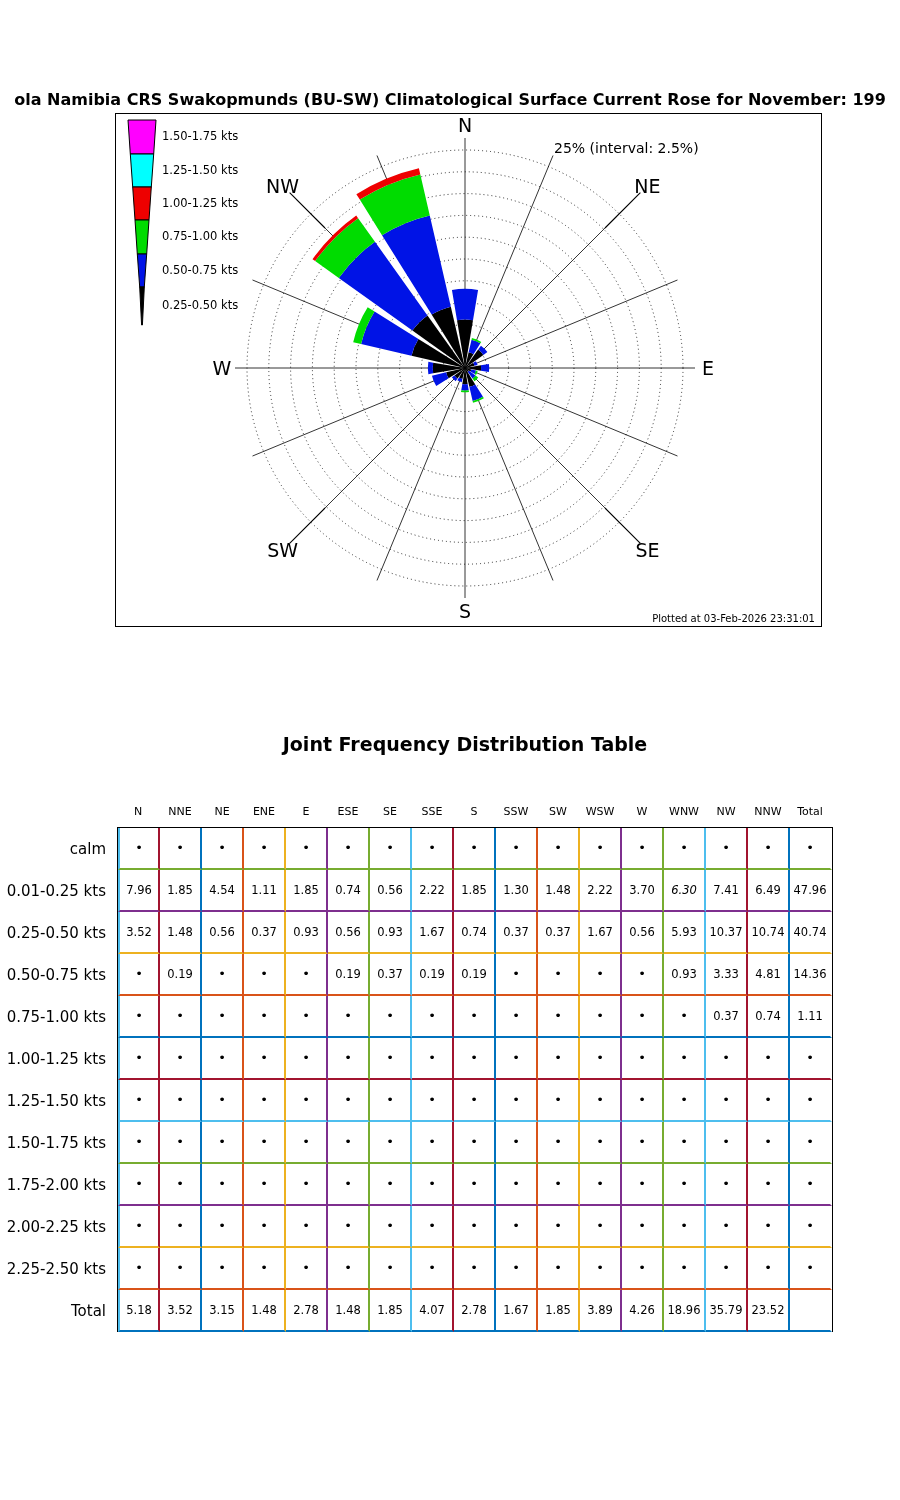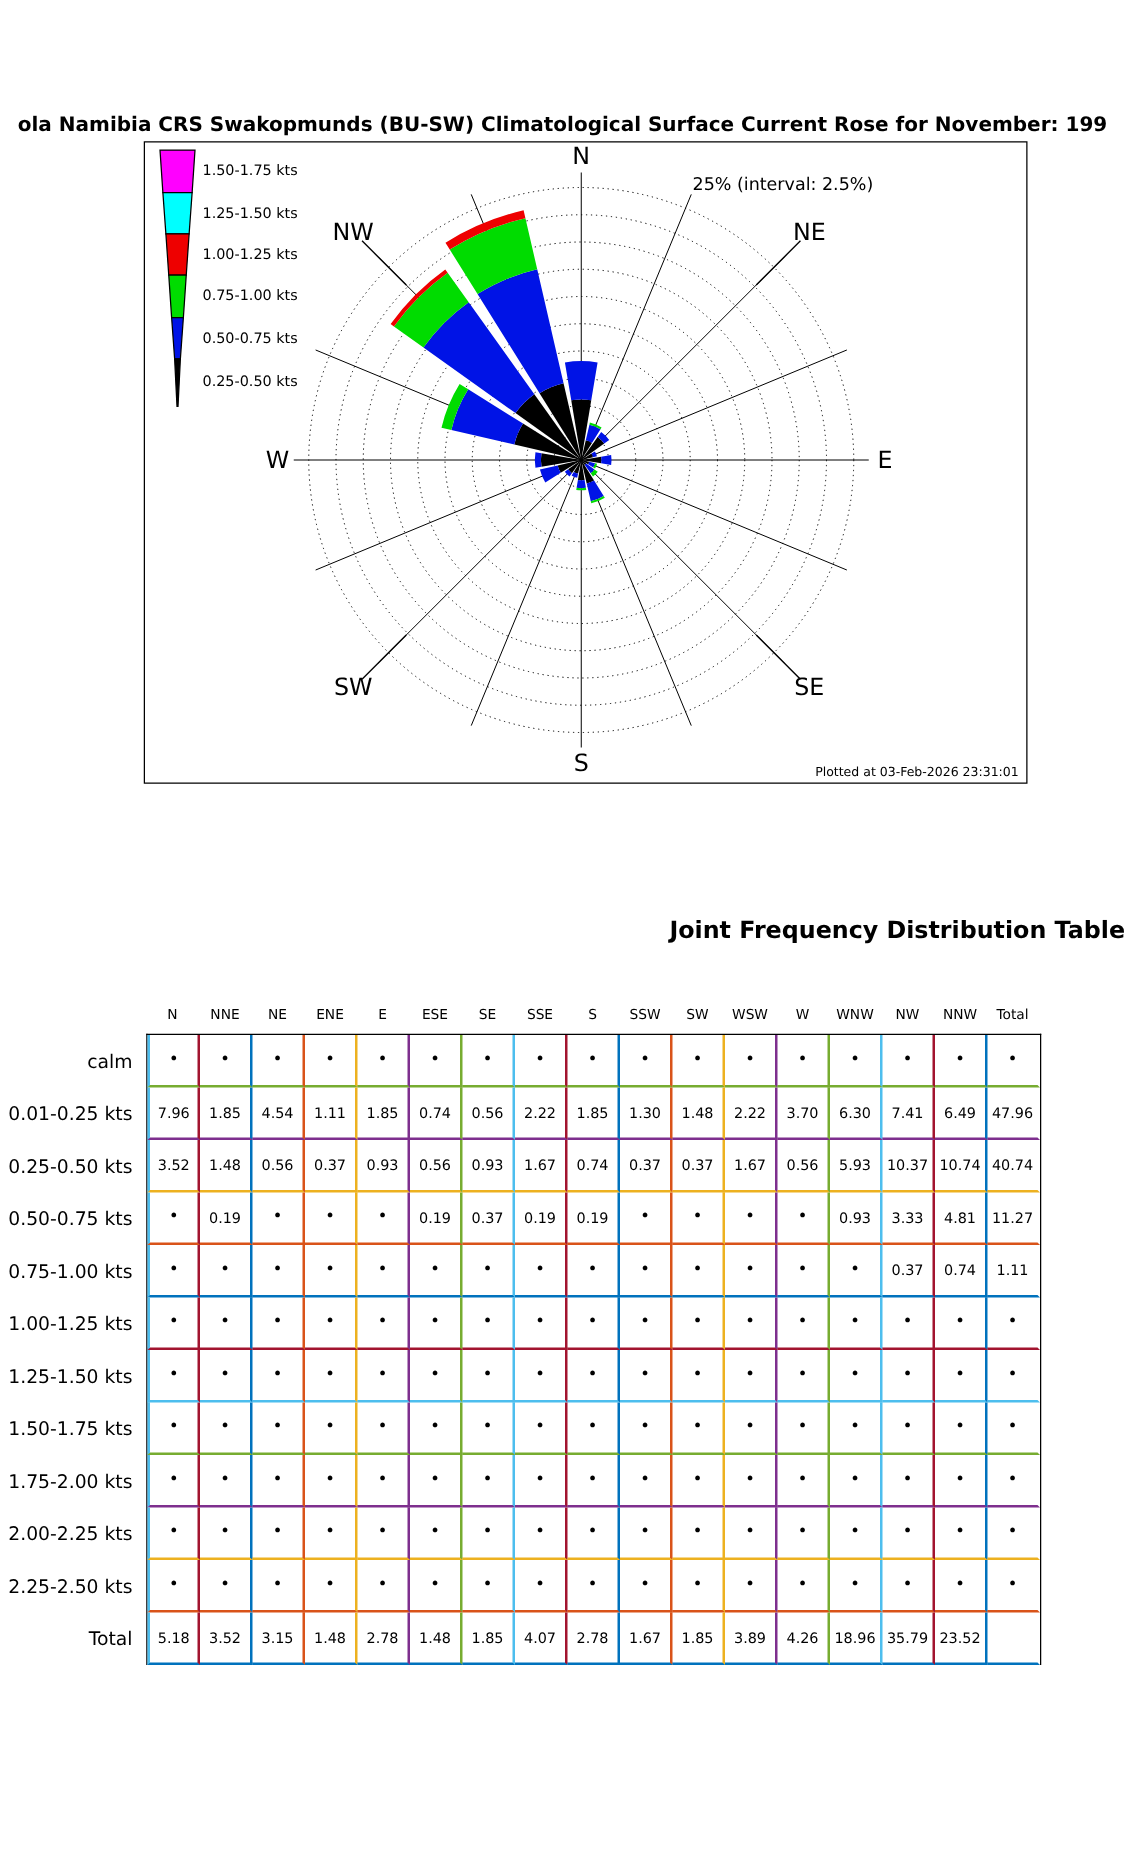--- a/index.html
+++ b/index.html
@@ -8,21 +8,21 @@
   .main-title{position:absolute;top:90px;left:-60px;width:1020px;text-align:center;
               font-size:16px;font-weight:bold;white-space:nowrap;}
   .chart-frame{position:absolute;left:115px;top:113px;width:705px;height:512px;
                border:1px solid #000;background:#fff;}
   #rose-svg{position:absolute;left:0;top:0;}
   #legend-svg{position:absolute;left:0;top:5px;}
   .legend-label{position:absolute;left:46px;font-size:11.5px;height:14px;line-height:14px;white-space:nowrap;}
   .compass{position:absolute;width:60px;height:24px;line-height:24px;text-align:center;font-size:19px;}
   .scale-note{position:absolute;left:438px;top:26px;font-size:14px;white-space:nowrap;}
   .plotted-at{position:absolute;right:6px;bottom:2px;font-size:10px;}
-  .table-title{position:absolute;top:733px;left:30px;width:870px;text-align:right;
+  .table-title{position:absolute;top:733px;left:30px;width:870px;text-align:center;
                font-size:19px;font-weight:bold;}
   #col-headers{position:absolute;left:117px;top:801px;width:714px;display:grid;
                grid-template-columns:repeat(17,1fr);}
   .th{font-size:11px;text-align:center;height:22px;line-height:22px;}
   #row-labels{position:absolute;left:0;top:828px;width:106px;}
   .rl{height:42px;line-height:42px;text-align:right;font-size:15px;white-space:nowrap;}
   #table-body{position:absolute;left:117px;top:827px;width:714px;display:grid;
               grid-template-columns:repeat(17,1fr);grid-auto-rows:42px;
               border-top:1.5px solid #000;border-left:1.5px solid #000;border-right:1.5px solid #000;
               background:#fff;}
@@ -200,21 +200,21 @@
       <div class="cell" style="border-right-color: rgb(237, 177, 32); border-bottom-color: rgb(126, 47, 142);">1.11</div>
       <div class="cell" style="border-right-color: rgb(126, 47, 142); border-bottom-color: rgb(126, 47, 142);">1.85</div>
       <div class="cell" style="border-right-color: rgb(119, 172, 48); border-bottom-color: rgb(126, 47, 142);">0.74</div>
       <div class="cell" style="border-right-color: rgb(77, 190, 238); border-bottom-color: rgb(126, 47, 142);">0.56</div>
       <div class="cell" style="border-right-color: rgb(162, 20, 47); border-bottom-color: rgb(126, 47, 142);">2.22</div>
       <div class="cell" style="border-right-color: rgb(0, 114, 189); border-bottom-color: rgb(126, 47, 142);">1.85</div>
       <div class="cell" style="border-right-color: rgb(217, 83, 25); border-bottom-color: rgb(126, 47, 142);">1.30</div>
       <div class="cell" style="border-right-color: rgb(237, 177, 32); border-bottom-color: rgb(126, 47, 142);">1.48</div>
       <div class="cell" style="border-right-color: rgb(126, 47, 142); border-bottom-color: rgb(126, 47, 142);">2.22</div>
       <div class="cell" style="border-right-color: rgb(119, 172, 48); border-bottom-color: rgb(126, 47, 142);">3.70</div>
-      <div class="cell" style="border-right-color: rgb(77, 190, 238); border-bottom-color: rgb(126, 47, 142);">6.30</div>
+      <div class="cell" style="border-right-color: rgb(77, 190, 238); border-bottom-color: rgb(126, 47, 142); font-style: italic;">6.30</div>
       <div class="cell" style="border-right-color: rgb(162, 20, 47); border-bottom-color: rgb(126, 47, 142);">7.41</div>
       <div class="cell" style="border-right-color: rgb(0, 114, 189); border-bottom-color: rgb(126, 47, 142);">6.49</div>
       <div class="cell" style="border-bottom-color: rgb(126, 47, 142);">47.96</div>
       <div class="cell" style="border-right-color: rgb(162, 20, 47); border-bottom-color: rgb(237, 177, 32); border-left: 2px solid rgb(77, 190, 238);">3.52</div>
       <div class="cell" style="border-right-color: rgb(0, 114, 189); border-bottom-color: rgb(237, 177, 32);">1.48</div>
       <div class="cell" style="border-right-color: rgb(217, 83, 25); border-bottom-color: rgb(237, 177, 32);">0.56</div>
       <div class="cell" style="border-right-color: rgb(237, 177, 32); border-bottom-color: rgb(237, 177, 32);">0.37</div>
       <div class="cell" style="border-right-color: rgb(126, 47, 142); border-bottom-color: rgb(237, 177, 32);">0.93</div>
       <div class="cell" style="border-right-color: rgb(119, 172, 48); border-bottom-color: rgb(237, 177, 32);">0.56</div>
       <div class="cell" style="border-right-color: rgb(77, 190, 238); border-bottom-color: rgb(237, 177, 32);">0.93</div>
@@ -237,21 +237,21 @@
       <div class="cell" style="border-right-color: rgb(77, 190, 238); border-bottom-color: rgb(217, 83, 25);">0.37</div>
       <div class="cell" style="border-right-color: rgb(162, 20, 47); border-bottom-color: rgb(217, 83, 25);">0.19</div>
       <div class="cell" style="border-right-color: rgb(0, 114, 189); border-bottom-color: rgb(217, 83, 25);">0.19</div>
       <div class="cell dot" style="border-right-color: rgb(217, 83, 25); border-bottom-color: rgb(217, 83, 25);">•</div>
       <div class="cell dot" style="border-right-color: rgb(237, 177, 32); border-bottom-color: rgb(217, 83, 25);">•</div>
       <div class="cell dot" style="border-right-color: rgb(126, 47, 142); border-bottom-color: rgb(217, 83, 25);">•</div>
       <div class="cell dot" style="border-right-color: rgb(119, 172, 48); border-bottom-color: rgb(217, 83, 25);">•</div>
       <div class="cell" style="border-right-color: rgb(77, 190, 238); border-bottom-color: rgb(217, 83, 25);">0.93</div>
       <div class="cell" style="border-right-color: rgb(162, 20, 47); border-bottom-color: rgb(217, 83, 25);">3.33</div>
       <div class="cell" style="border-right-color: rgb(0, 114, 189); border-bottom-color: rgb(217, 83, 25);">4.81</div>
-      <div class="cell" style="border-bottom-color: rgb(217, 83, 25);">11.27</div>
+      <div class="cell" style="border-bottom-color: rgb(217, 83, 25);">14.36</div>
       <div class="cell dot" style="border-right-color: rgb(162, 20, 47); border-bottom-color: rgb(0, 114, 189); border-left: 2px solid rgb(77, 190, 238);">•</div>
       <div class="cell dot" style="border-right-color: rgb(0, 114, 189); border-bottom-color: rgb(0, 114, 189);">•</div>
       <div class="cell dot" style="border-right-color: rgb(217, 83, 25); border-bottom-color: rgb(0, 114, 189);">•</div>
       <div class="cell dot" style="border-right-color: rgb(237, 177, 32); border-bottom-color: rgb(0, 114, 189);">•</div>
       <div class="cell dot" style="border-right-color: rgb(126, 47, 142); border-bottom-color: rgb(0, 114, 189);">•</div>
       <div class="cell dot" style="border-right-color: rgb(119, 172, 48); border-bottom-color: rgb(0, 114, 189);">•</div>
       <div class="cell dot" style="border-right-color: rgb(77, 190, 238); border-bottom-color: rgb(0, 114, 189);">•</div>
       <div class="cell dot" style="border-right-color: rgb(162, 20, 47); border-bottom-color: rgb(0, 114, 189);">•</div>
       <div class="cell dot" style="border-right-color: rgb(0, 114, 189); border-bottom-color: rgb(0, 114, 189);">•</div>
       <div class="cell dot" style="border-right-color: rgb(217, 83, 25); border-bottom-color: rgb(0, 114, 189);">•</div>

